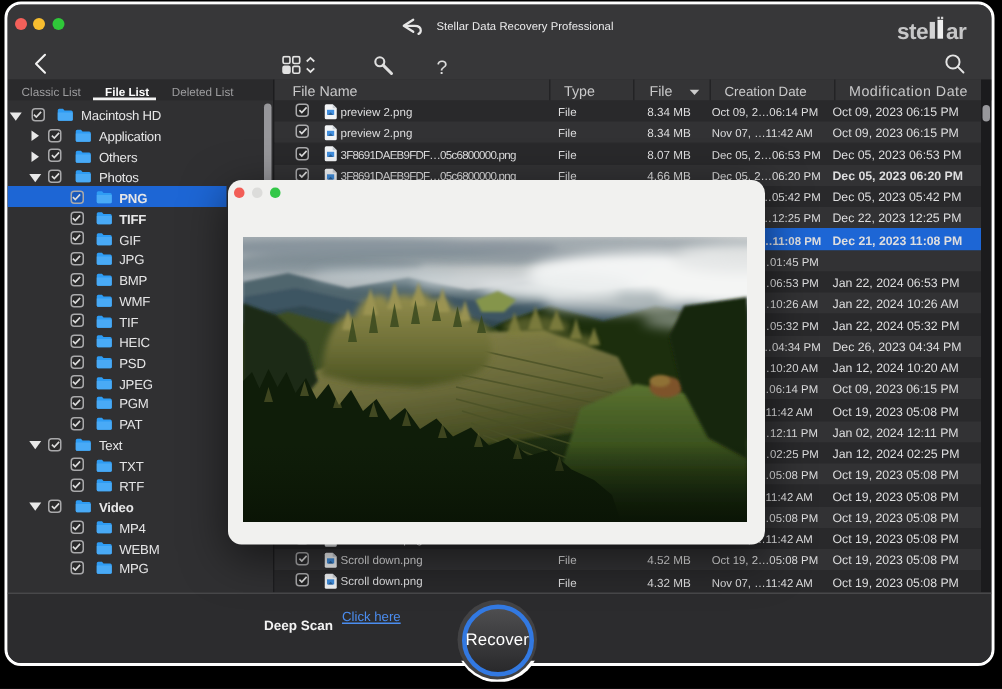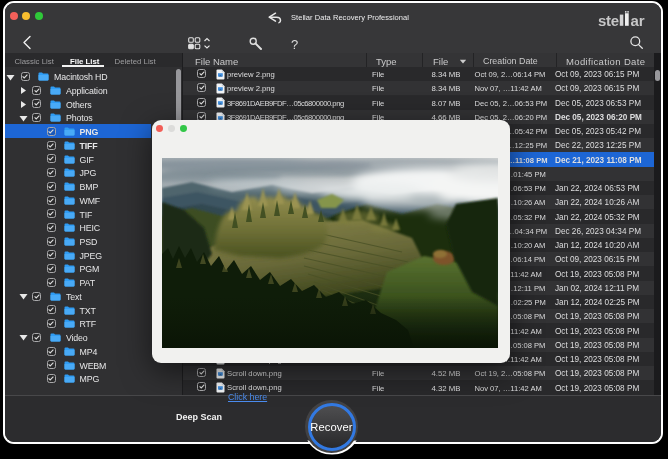--- a/index.html
+++ b/index.html
@@ -294,21 +294,21 @@
     </div>
 <div class="cb " style="left:27px;top:329.87px">
       <svg width="6" height="5" viewBox="0 0 6 5">
         <path d="M0.6 2.4 L2.2 4 L5.4 0.6" stroke="#dcdcdc" stroke-width="1.1" fill="none"></path>
       </svg>
     </div>
 <svg class="abs" style="left:44.5px;top:330.07px" width="11" height="9" viewBox="0 0 11 9">
       <path d="M0.5 1.5 Q0.5 0.5 1.5 0.5 L4 0.5 L5 1.6 L9.5 1.6 Q10.5 1.6 10.5 2.6 L10.5 7.5 Q10.5 8.5 9.5 8.5 L1.5 8.5 Q0.5 8.5 0.5 7.5 Z" fill="#2e9cf4"></path>
       <path d="M0.5 3 L10.5 3 L10.5 7.5 Q10.5 8.5 9.5 8.5 L1.5 8.5 Q0.5 8.5 0.5 7.5 Z" fill="#49aaf6"></path>
     </svg>
-<div style="left:61px;top:330.1px;font-size:8.8px;letter-spacing:-0.15px;color:#e6e6e7;font-weight:normal">Video</div>
+<div style="left:61px;top:330.1px;font-size:8.8px;letter-spacing:-0.15px;color:#e6e6e7;font-weight:bold">Video</div>
 <div class="cb " style="left:41.5px;top:343.6px">
       <svg width="6" height="5" viewBox="0 0 6 5">
         <path d="M0.6 2.4 L2.2 4 L5.4 0.6" stroke="#dcdcdc" stroke-width="1.1" fill="none"></path>
       </svg>
     </div>
 <svg class="abs" style="left:58.5px;top:343.8px" width="11" height="9" viewBox="0 0 11 9">
       <path d="M0.5 1.5 Q0.5 0.5 1.5 0.5 L4 0.5 L5 1.6 L9.5 1.6 Q10.5 1.6 10.5 2.6 L10.5 7.5 Q10.5 8.5 9.5 8.5 L1.5 8.5 Q0.5 8.5 0.5 7.5 Z" fill="#2e9cf4"></path>
       <path d="M0.5 3 L10.5 3 L10.5 7.5 Q10.5 8.5 9.5 8.5 L1.5 8.5 Q0.5 8.5 0.5 7.5 Z" fill="#49aaf6"></path>
     </svg>
 <div style="left:74.5px;top:343.8px;font-size:8.8px;letter-spacing:-0.15px;color:#e6e6e7;font-weight:normal">MP4</div>
@@ -721,21 +721,21 @@
     </svg>
 <div class="cell" style="left:222px;top:380.3px;font-size:7.7px;">Scroll down.png</div>
 <div class="cell" style="left:367px;top:380.5px;font-size:7.7px;">File</div>
 <div class="cell" style="left:426.5px;top:380.5px;font-size:7.8px;">4.32 MB</div>
 <div class="cell" style="left:469.5px;top:380.5px;font-size:7.6px;">Nov 07, …11:42 AM</div>
 <div class="cell" style="left:550px;top:380.5px;font-size:8.2px;">Oct 19, 2023 05:08 PM</div>
 <div style="left:649px;top:50px;width:7px;height:342px;background:#1b1b1d"></div>
 <div style="left:649.5px;top:67px;width:5px;height:11px;background:#98989c;border-radius:2.5px"></div>
 <div style="left:0;top:392px;width:656px;height:48px;background:#2c2c2e;border-top:1px solid #48484a"></div>
 <div style="left:171px;top:409px;font-size:9px;font-weight:bold;color:#f2f2f2">Deep Scan</div>
-<div style="left:223px;top:389px;font-size:8.8px;color:#4b8df0;text-decoration:underline">Click here</div>
+<div style="left:223px;top:403px;font-size:8.8px;color:#4b8df0;text-decoration:underline">Click here</div>
 </div>
 <div class="abs" style="left:152px;top:120px;width:358px;height:243px;background:#f1f1ef;border-radius:9px;box-shadow:0 8px 30px rgba(0,0,0,0.55);z-index:5">
 <div class="abs tl" style="left:4.3px;top:5px;width:6.8px;height:6.8px;background:#f25e57;position:absolute"></div>
 <div class="abs tl" style="left:16.3px;top:5px;width:6.8px;height:6.8px;background:#dcdcda;position:absolute"></div>
 <div class="abs tl" style="left:28.3px;top:5px;width:6.8px;height:6.8px;background:#33c748;position:absolute"></div>
 <div class="abs" style="position:absolute;left:9.5px;top:38px;width:336px;height:190px">
 <svg width="336" height="190" viewBox="0 0 336 190">
 <defs>
 <linearGradient id="sky" x1="0" y1="0" x2="1" y2="0">
  <stop offset="0" stop-color="#a2abb0"></stop>

